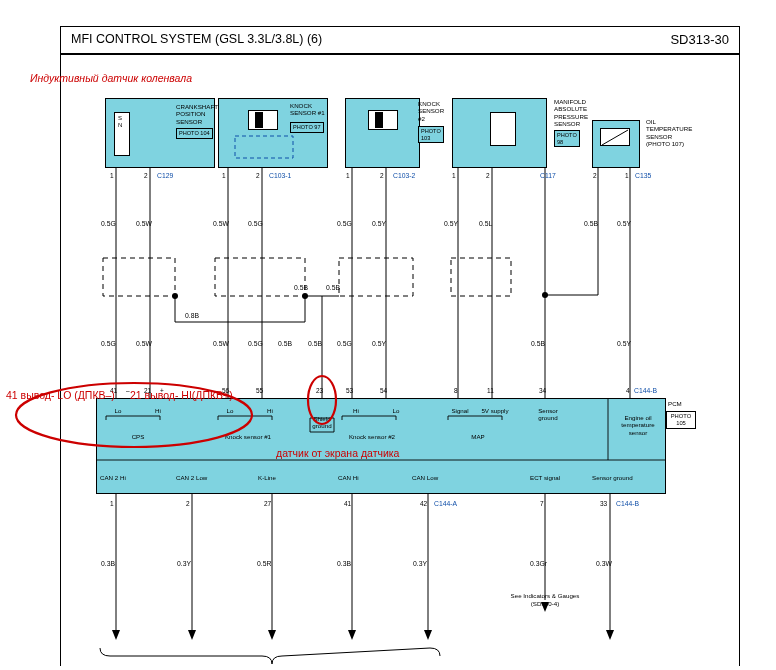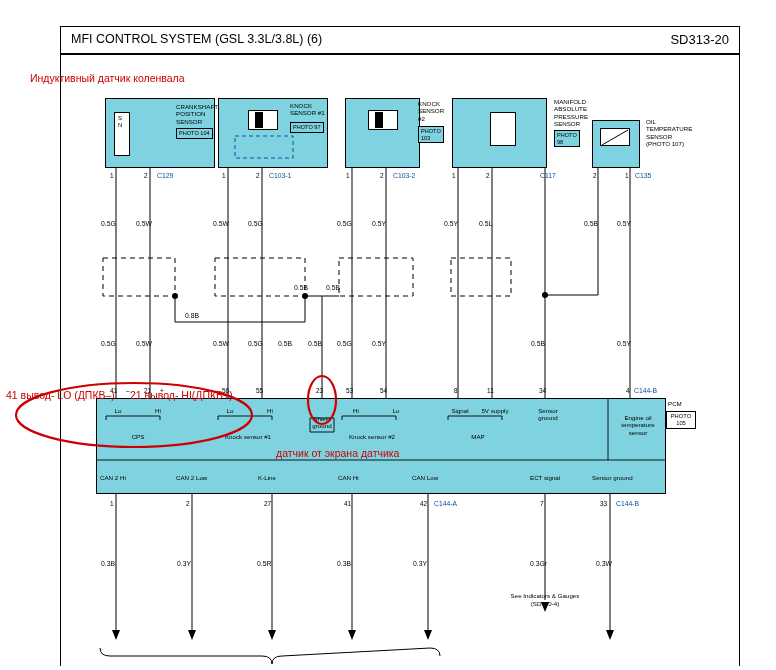--- a/index.html
+++ b/index.html
@@ -150,21 +150,21 @@
   }
 </style>
 </head>
 <body>
 
 <div id="root">
 
   <div class="sheet">
     <div class="title-bar">
       <div class="title-left">MFI CONTROL SYSTEM (GSL 3.3L/3.8L) (6)</div>
-      <div class="title-right">SD313-20</div>
+      <div class="title-right">SD313-30</div>
     </div>
   </div>
 
   <svg class="layer" width="776" height="670" viewBox="0 0 776 670">
     <g stroke="#000" stroke-width="1" fill="none">
 
       <line x1="116" y1="168" x2="116" y2="398"></line>
       <line x1="150" y1="168" x2="150" y2="398"></line>
 
       <line x1="228" y1="168" x2="228" y2="398"></line>
@@ -401,21 +401,21 @@
   <div class="wire-label" style="left:177px; top:560px;">0.3Y</div>
   <div class="wire-label" style="left:257px; top:560px;">0.5R</div>
   <div class="wire-label" style="left:337px; top:560px;">0.3B</div>
   <div class="wire-label" style="left:413px; top:560px;">0.3Y</div>
   <div class="wire-label" style="left:530px; top:560px;">0.3Gr</div>
   <div class="wire-label" style="left:596px; top:560px;">0.3W</div>
 
   <div class="small-note" style="left:480px; top:592px; width:130px;">See Indicators &amp; Gauges
 (SD940-4)</div>
 
-  <div class="note-ru" style="left:30px; top:72px;">Индуктивный датчик коленвала</div>
+  <div class="note-ru" style="left:30px; top:72px;font-style:italic;">Индуктивный датчик коленвала</div>
   <div class="note-ru" style="left:6px; top:389px;">41 вывод- LO (ДПКВ–)</div>
   <div class="note-ru" style="left:130px; top:389px;">21 вывод- HI(ДПКВ+)</div>
   <div class="note-ru" style="left:276px; top:447px;">датчик от экрана датчика</div>
 
   <svg class="layer" width="776" height="670" viewBox="0 0 776 670">
     <ellipse cx="134" cy="415" rx="118" ry="32" fill="none" stroke="#cc0000" stroke-width="2.2"></ellipse>
     <ellipse cx="322" cy="400" rx="14" ry="24" fill="none" stroke="#cc0000" stroke-width="2.2"></ellipse>
   </svg>
 
 </div>

